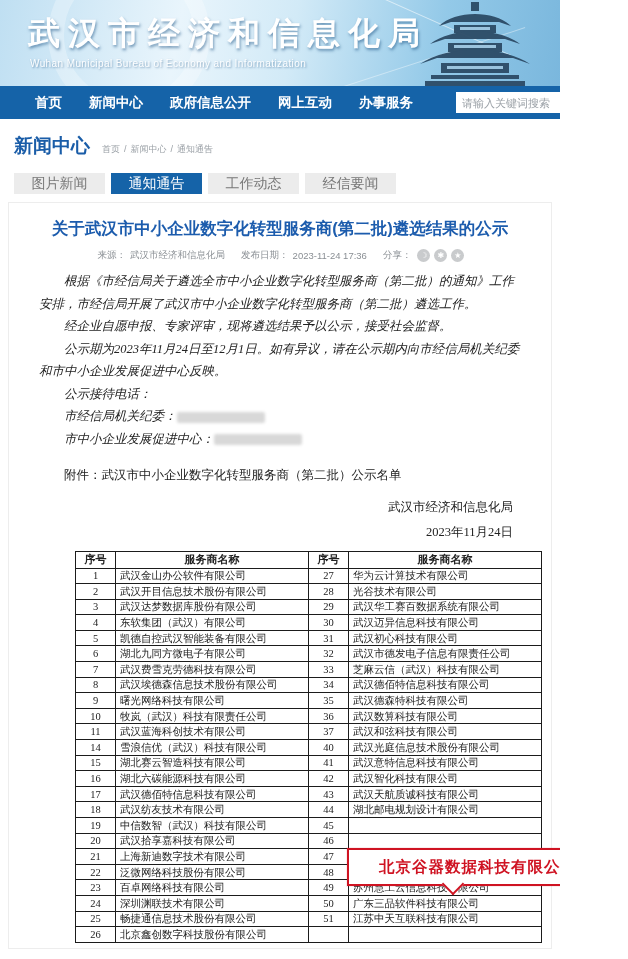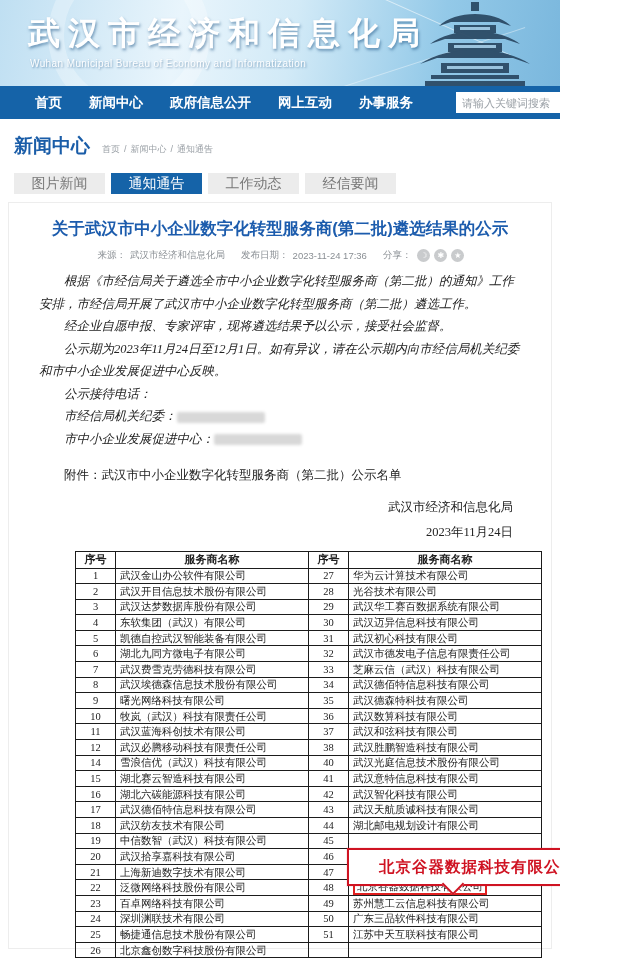--- a/index.html
+++ b/index.html
@@ -250,26 +250,20 @@
               <td class="seq">36</td>
               <td class="name">武汉数算科技有限公司</td>
             </tr>
             <tr>
               <td class="seq">11</td>
               <td class="name">武汉蓝海科创技术有限公司</td>
               <td class="seq">37</td>
               <td class="name">武汉和弦科技有限公司</td>
             </tr>
             <tr>
-              <td class="seq">12</td>
-              <td class="name">武汉必腾移动科技有限责任公司</td>
-              <td class="seq">38</td>
-              <td class="name">武汉胜鹏智造科技有限公司</td>
-            </tr>
-            <tr>
               <td class="seq">14</td>
               <td class="name">雪浪信优（武汉）科技有限公司</td>
               <td class="seq">40</td>
               <td class="name">武汉光庭信息技术股份有限公司</td>
             </tr>
             <tr>
               <td class="seq">15</td>
               <td class="name">湖北赛云智造科技有限公司</td>
               <td class="seq">41</td>
               <td class="name">武汉意特信息科技有限公司</td>

